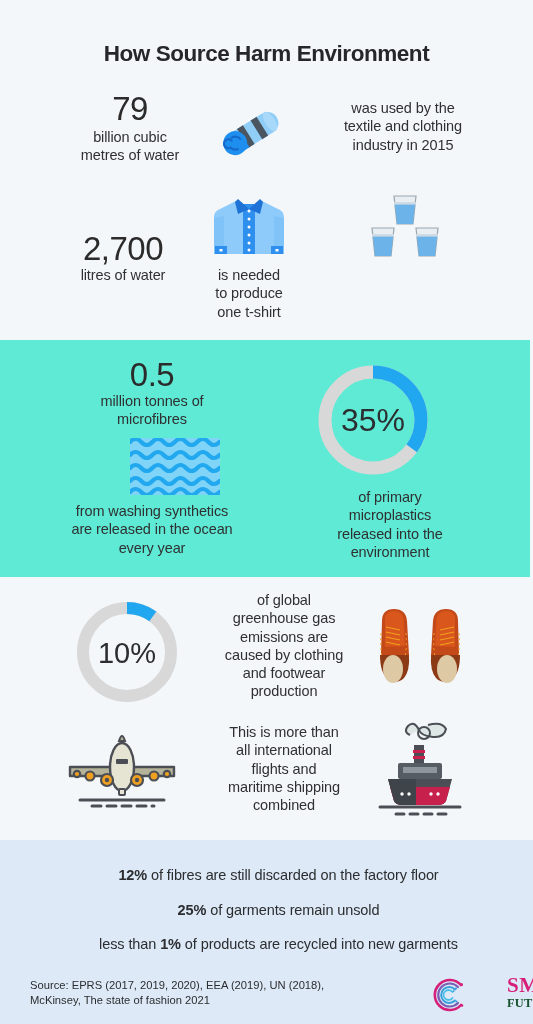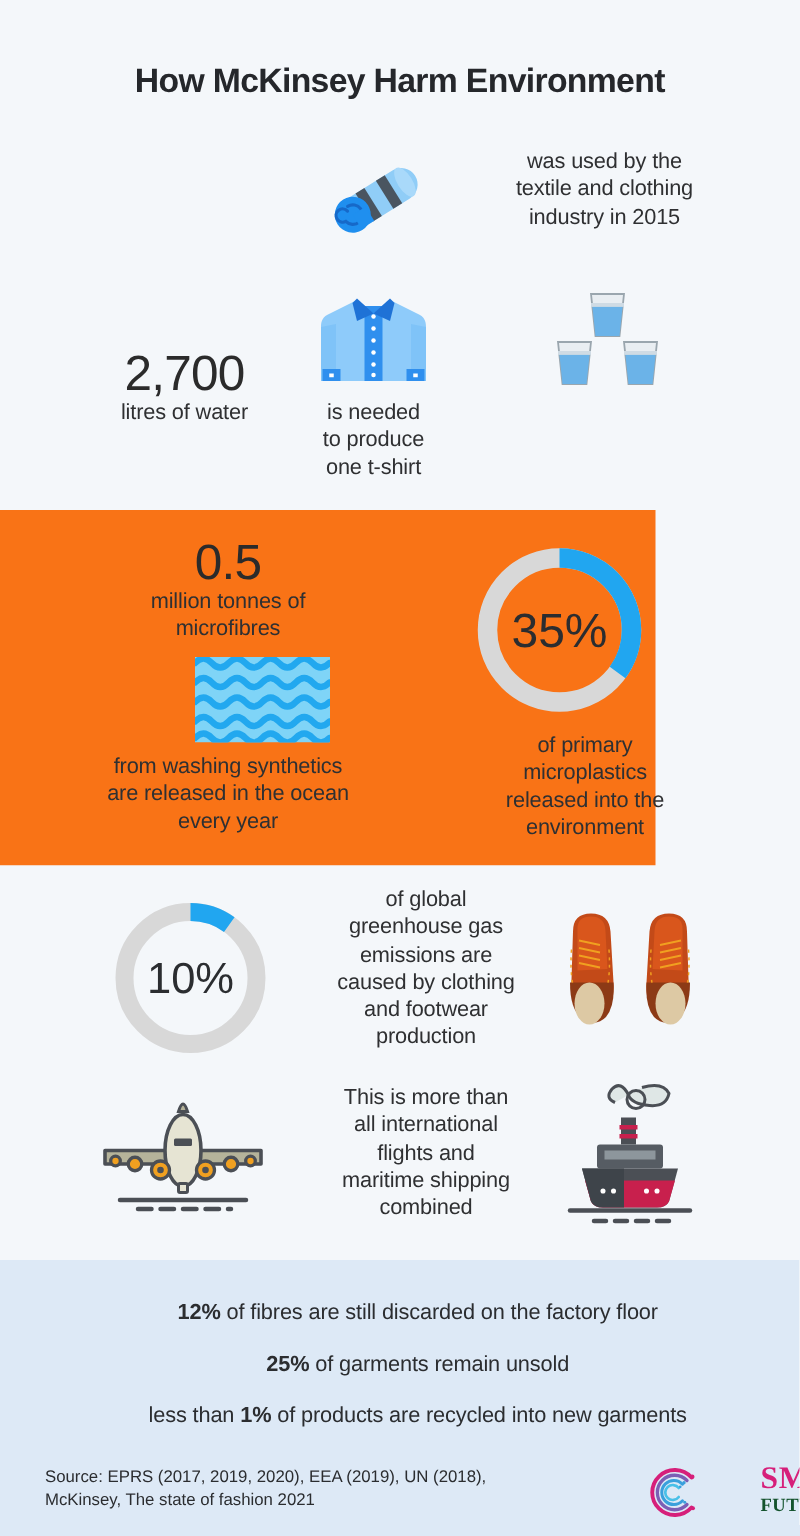--- a/index.html
+++ b/index.html
@@ -53,21 +53,21 @@
   
   .row2 { position: absolute; top: 192px; left: 0; width: 533px; height: 135px; padding-left: 24px; }
   .r2-left  { position: absolute; left: 48px; top: 40px; width: 150px; text-align: center; }
   .r2-left .bigstat { font-size: 33px; }
   .r2-shirt { position: absolute; left: 208px; top: 0px; width: 82px; height: 72px; }
   .r2-mid   { position: absolute; left: 200px; top: 74px; width: 98px; text-align: center; }
   .r2-glass { position: absolute; left: 364px; top: 2px; width: 82px; height: 66px; }
   .r2-right { position: absolute; left: 305px; top: 74px; width: 200px; text-align: center; }
 
   
-  .band3 { position: absolute; top: 340px; left: 0; width: 437px; height: 237px; background: #f97316; }
+  .band3 { position: absolute; top: 340px; left: 0; width: 530px; height: 237px; background: #5eead4; }
   .b3-left  { position: absolute; left: 38px; top: 18px; width: 228px; text-align: center; }
   .b3-left .bigstat { font-size: 33px; }
   .b3-waves { position: absolute; left: 130px; top: 98px; width: 90px; height: 57px; }
   .b3-lcap  { position: absolute; left: 30px; top: 162px; width: 244px; text-align: center; }
   .b3-donut { position: absolute; left: 313px; top: 20px; width: 120px; height: 120px; }
   .b3-rcap  { position: absolute; left: 300px; top: 148px; width: 180px; text-align: center; }
 
   
   .band4 { position: absolute; top: 577px; left: 0; width: 533px; height: 263px; background: #f4f7fa; }
   .b4-donut { position: absolute; left: 72px; top: 20px; width: 110px; height: 110px; }
@@ -106,24 +106,28 @@
     font-family: "Liberation Serif", serif;
     font-weight: bold; font-size: 12.4px; color: #14532d;
     letter-spacing: 0.3px; line-height: 1.1; margin-top: 1px;
   }
 </style>
 </head>
 <body>
 
 <div class="infographic">
 
-  <div class="title">How McKinsey Harm Environment</div>
+  <div class="title">How Source Harm Environment</div>
 
   <div class="row1">
 
+    <div class="r1-left">
+      <div class="bigstat">79</div>
+      <div class="cap multiline">billion cubic<br>metres of water</div>
+    </div>
 
     <div class="r1-icon">
       <svg viewBox="0 0 76 70" width="76" height="70">
         <g transform="rotate(-32 38 35)">
           <rect x="10" y="24" width="56" height="22" rx="11" fill="#90cdf7"></rect>
           <rect x="26" y="24" width="7" height="22" fill="#4a5560"></rect>
           <rect x="42" y="24" width="7" height="22" fill="#4a5560"></rect>
           <ellipse cx="58" cy="35" rx="5" ry="11" fill="#a9d9fa"></ellipse>
           <circle cx="17" cy="35" r="12" fill="#1f8fef"></circle>
           <path d="M17 28.5 a6.5 6.5 0 1 1 -6.3 7.8 a4.4 4.4 0 1 1 4.6 -5.2" fill="none" stroke="#1669c9" stroke-width="2.1" stroke-linecap="round"></path>

